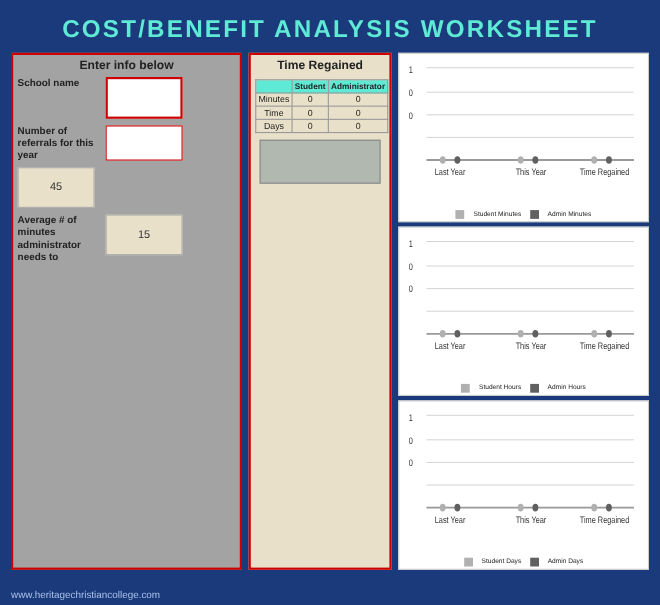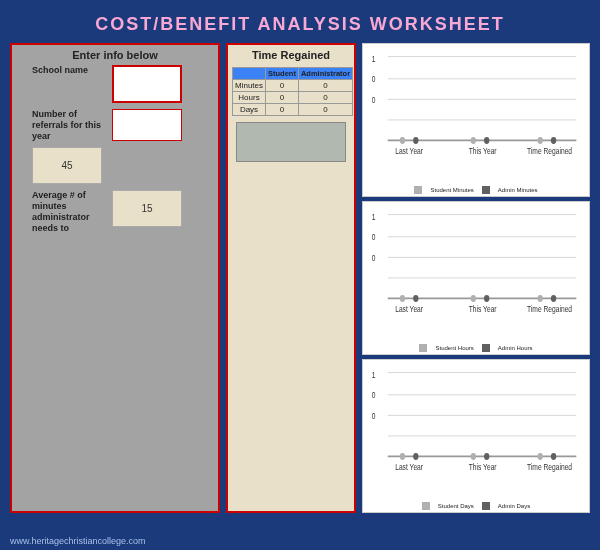--- a/index.html
+++ b/index.html
@@ -6,22 +6,22 @@
     body {
       width: 600px;
       height: 550px;
       background-color: #1a3a7c;
       font-family: Arial, sans-serif;
       overflow: hidden;
       position: relative;
     }
     .title {
       text-align: center;
-      color: #f9a8d4;
-      font-size: 18px;
+      color: #5eead4;
+      font-size: 22px;
       font-weight: bold;
       letter-spacing: 2px;
       padding: 14px 0 8px 0;
       text-transform: uppercase;
     }
     .main-content {
       display: flex;
       flex-direction: row;
       gap: 6px;
       padding: 0 10px;
@@ -41,21 +41,20 @@
       font-size: 11px;
       font-weight: bold;
       color: #222;
       margin-bottom: 4px;
     }
     .input-row {
       display: flex;
       flex-direction: row;
       align-items: flex-start;
       margin-bottom: 6px;
-      margin-left: 16px;
     }
     .input-label {
       font-size: 9px;
       color: #222;
       font-weight: bold;
       width: 80px;
       min-width: 80px;
       line-height: 1.2;
       padding-right: 4px;
     }
@@ -106,21 +105,21 @@
       border-collapse: collapse;
       font-size: 8px;
     }
     .time-table th, .time-table td {
       border: 1px solid #999;
       padding: 1px 2px;
       text-align: center;
       color: #222;
     }
     .time-table th {
-      background: #3b82f6;
+      background: #5eead4;
       font-size: 7.5px;
     }
     .middle-input-box {
       border: 1px solid #888;
       background: #b0b8b0;
       width: 110px;
       height: 40px;
       margin: 6px auto 0 auto;
       display: block;
     }
@@ -214,21 +213,21 @@
           <th>Administrator</th>
         </tr>
       </thead>
       <tbody>
         <tr>
           <td>Minutes</td>
           <td>0</td>
           <td>0</td>
         </tr>
         <tr>
-          <td>Hours</td>
+          <td>Time</td>
           <td>0</td>
           <td>0</td>
         </tr>
         <tr>
           <td>Days</td>
           <td>0</td>
           <td>0</td>
         </tr>
       </tbody>
     </table>

